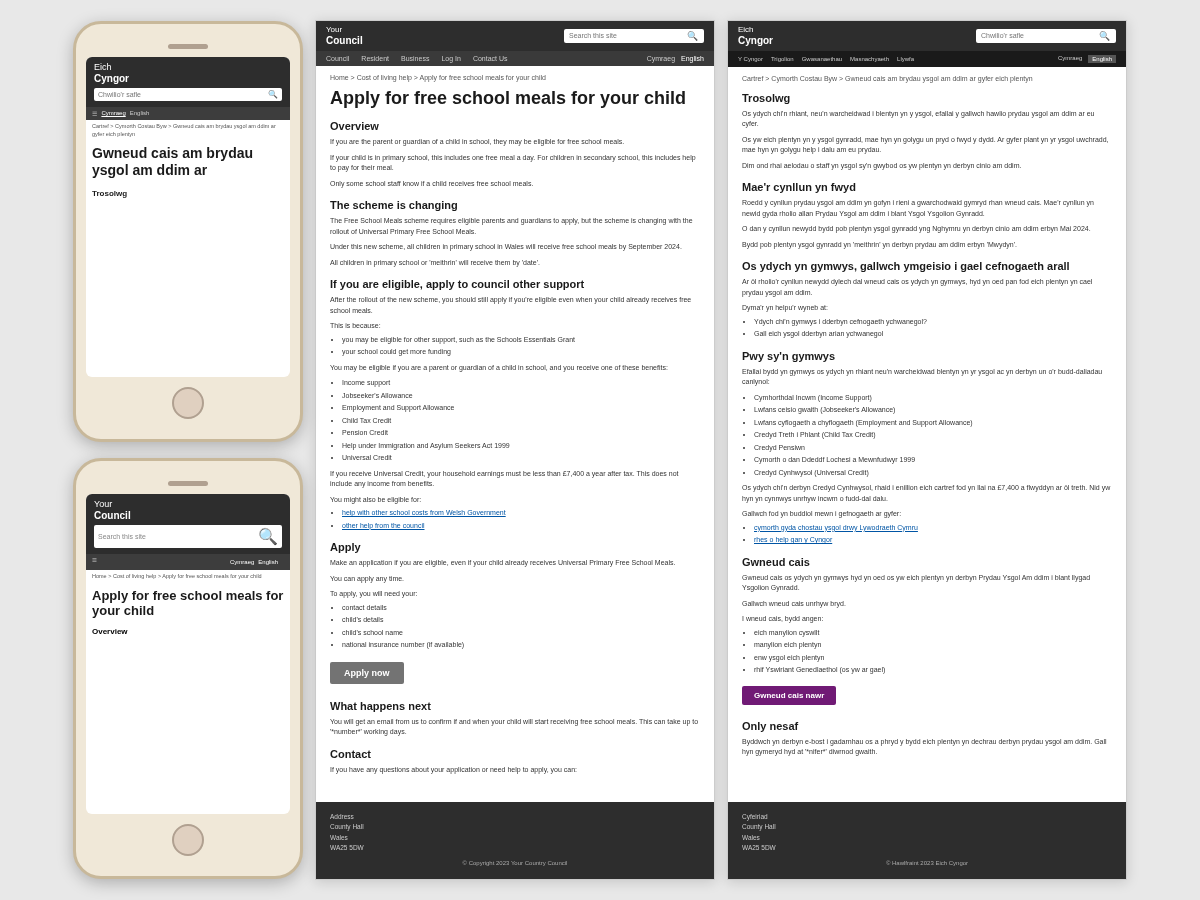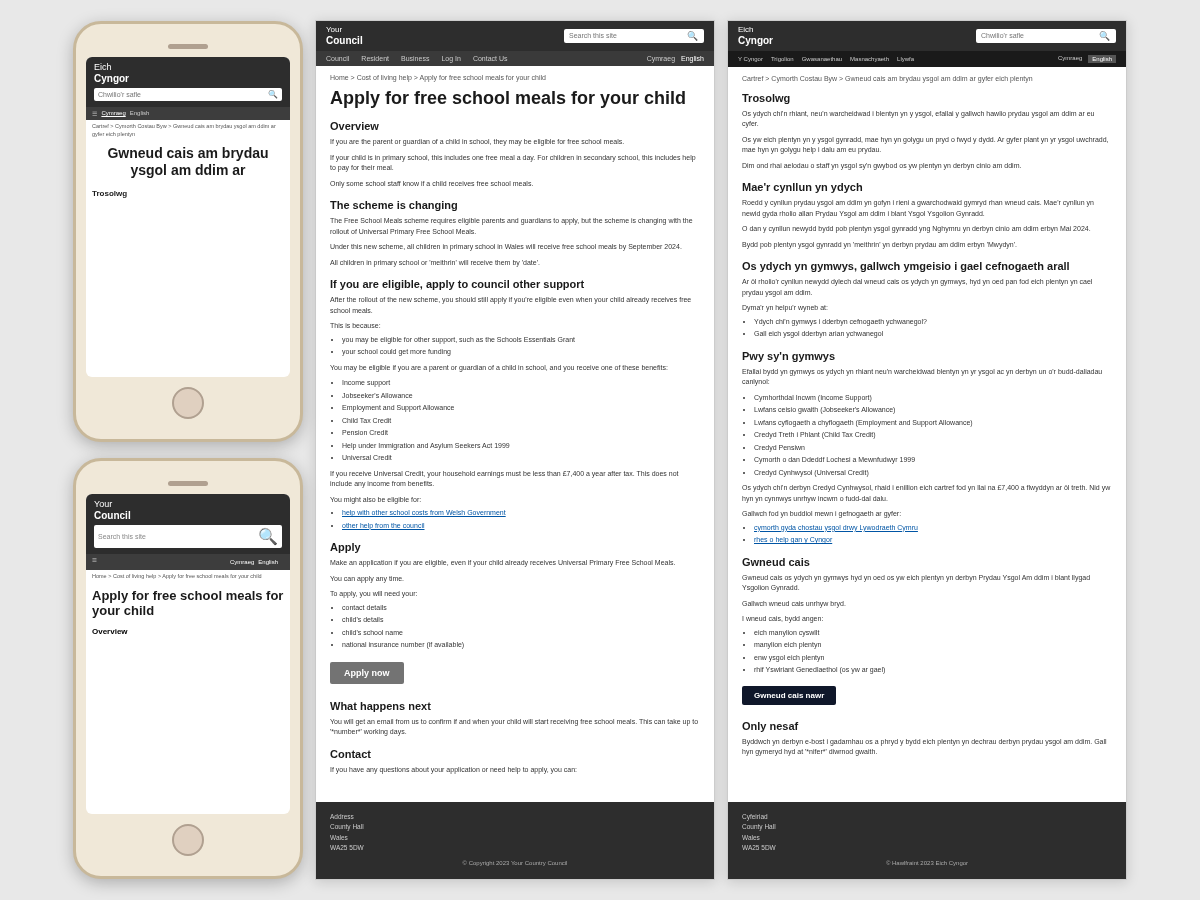--- a/index.html
+++ b/index.html
@@ -153,21 +153,20 @@
       color: #555;
       line-height: 1.4;
     }
 
     .screen1-title {
       padding: 4px 6px;
       font-size: 14px;
       font-weight: bold;
       color: #1a1a1a;
       line-height: 1.2;
-      text-align: center;
     }
 
     .screen1-overview {
       padding: 6px 6px 4px;
       font-size: 8px;
       font-weight: bold;
       color: #1a1a1a;
     }
 
     
@@ -457,21 +456,21 @@
       gap: 6px;
     }
 
     .welsh-nav-lang span {
       color: #ccc;
       font-size: 6px;
     }
 
     .welsh-btn {
       display: inline-block;
-      background: #0f172a;
+      background: #701a75;
       color: white;
       font-size: 8px;
       font-weight: bold;
       padding: 5px 12px;
       border-radius: 2px;
       border: none;
       cursor: pointer;
       margin: 5px 0;
     }
   </style>
@@ -670,21 +669,21 @@
     </div>
   </div>
   <div class="page-content">
     <div class="page-breadcrumb">Cartref &gt; Cymorth Costau Byw &gt; Gwneud cais am brydau ysgol am ddim ar gyfer eich plentyn</div>
 
     <div class="page-section-title">Trosolwg</div>
     <div class="page-body-text">Os ydych chi'n rhiant, neu'n warcheidwad i blentyn yn y ysgol, efallai y gallwch hawlio prydau ysgol am ddim ar eu cyfer.</div>
     <div class="page-body-text">Os yw eich plentyn yn y ysgol gynradd, mae hyn yn golygu un pryd o fwyd y dydd. Ar gyfer plant yn yr ysgol uwchradd, mae hyn yn golygu help i dalu am eu prydau.</div>
     <div class="page-body-text">Dim ond rhai aelodau o staff yn ysgol sy'n gwybod os yw plentyn yn derbyn cinio am ddim.</div>
 
-    <div class="page-section-title">Mae'r cynllun yn ydych</div>
+    <div class="page-section-title">Mae'r cynllun yn fwyd</div>
     <div class="page-body-text">Roedd y cynllun prydau ysgol am ddim yn gofyn i rieni a gwarchodwaid gymryd rhan wneud cais. Mae'r cynllun yn newid gyda rholio allan Prydau Ysgol am ddim i blant Ysgol Ysgolion Gynradd.</div>
     <div class="page-body-text">O dan y cynllun newydd bydd pob plentyn ysgol gynradd yng Nghymru yn derbyn cinio am ddim erbyn Mai 2024.</div>
     <div class="page-body-text">Bydd pob plentyn ysgol gynradd yn 'meithrin' yn derbyn prydau am ddim erbyn 'Mwydyn'.</div>
 
     <div class="page-section-title">Os ydych yn gymwys, gallwch ymgeisio i gael cefnogaeth arall</div>
     <div class="page-body-text">Ar ôl rholio'r cynllun newydd dylech dal wneud cais os ydych yn gymwys, hyd yn oed pan fod eich plentyn yn cael prydau ysgol am ddim.</div>
     <div class="page-body-text">
       <span>Dyma'r yn helpu'r wyneb at:</span>
       <ul>
         <li>Ydych chi'n gymwys i dderbyn cefnogaeth ychwanegol?</li>

